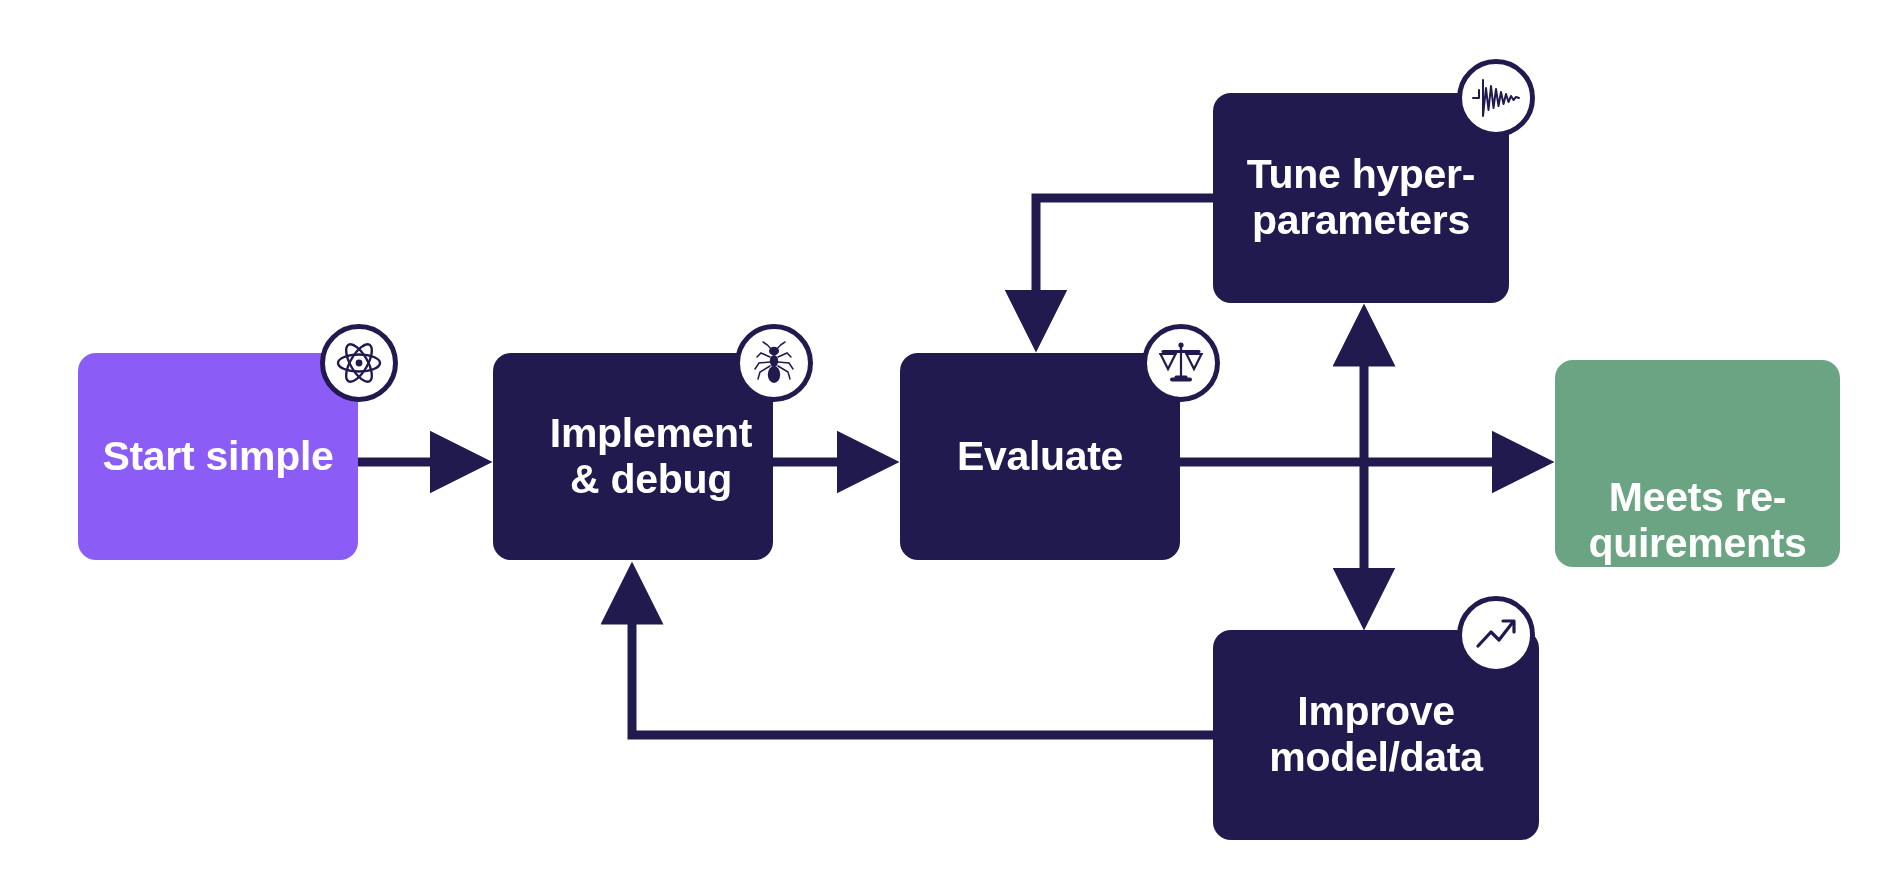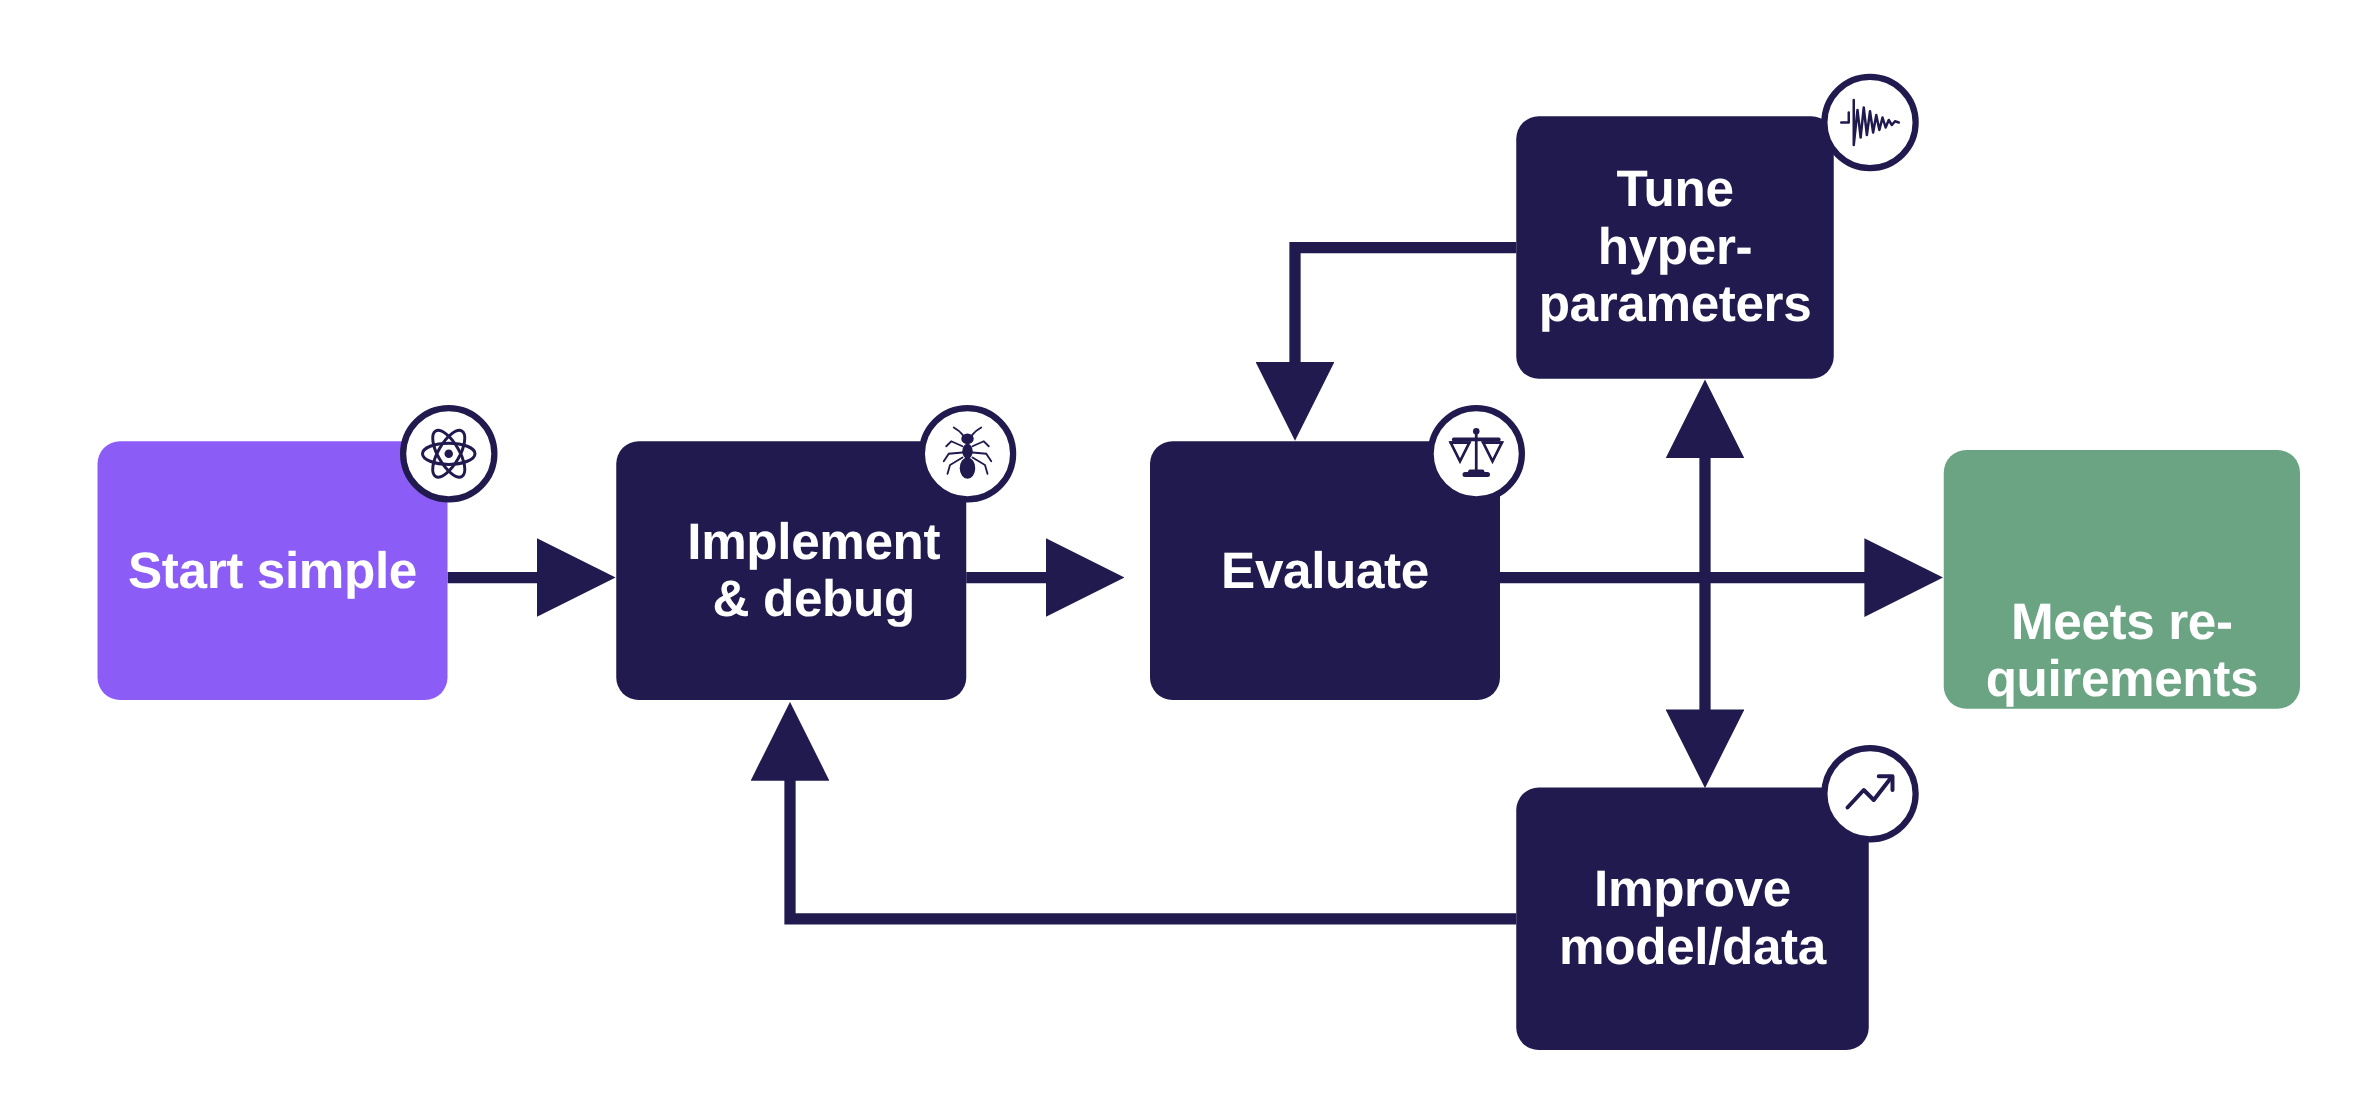--- a/index.html
+++ b/index.html
@@ -120,21 +120,21 @@
       <path d="M18 17 L9 13 L5 17" fill="none"></path>
       <path d="M18 22 L7 23 L3 29" fill="none"></path>
       <path d="M18 26 L8 32 L6 39" fill="none"></path>
 
       <path d="M26 17 L35 13 L39 17" fill="none"></path>
       <path d="M26 22 L37 23 L41 29" fill="none"></path>
       <path d="M26 26 L36 32 L38 39" fill="none"></path>
     </svg>
   </div>
 
-  <div class="node" style="left:900px; top:353px; width:280px; height:207px; background:#211A4E;margin-left:20px;">
+  <div class="node" style="left:900px; top:353px; width:280px; height:207px; background:#211A4E;">
     <div class="node-label">Evaluate</div>
   </div>
   <div class="badge" style="left:1142px; top:324px;">
     <svg width="48" height="48" viewBox="0 0 48 48" fill="none" stroke="#211A4E" stroke-width="2.2" stroke-linecap="round">
       <circle cx="24" cy="6" r="2.6" fill="#211A4E" stroke="none"></circle>
       <line x1="24" y1="8.6" x2="24" y2="38"></line>
       <line x1="6" y1="12.5" x2="42" y2="12.5" stroke-width="3"></line>
 
       <line x1="11" y1="12.5" x2="11" y2="15"></line>
       <path d="M3.5 15 L11 30 L18.5 15 Z"></path>
@@ -142,34 +142,34 @@
 
       <line x1="37" y1="12.5" x2="37" y2="15"></line>
       <path d="M29.5 15 L37 30 L44.5 15 Z"></path>
       <line x1="29.5" y1="15" x2="44.5" y2="15"></line>
 
       <path d="M15 40.5 L33 40.5" stroke-width="4"></path>
       <path d="M19 38 L29 38" stroke-width="3"></path>
     </svg>
   </div>
 
-  <div class="node" style="left:1213px; top:93px; width:254px; height:210px; background:#211A4E;">
+  <div class="node" style="left:1213px; top:93px; width:296px; height:210px; background:#211A4E;">
     <div class="node-label">Tune hyper-
 parameters</div>
   </div>
   <div class="badge" style="left:1457px; top:59px;">
     <svg width="52" height="44" viewBox="0 0 52 44" fill="none" stroke="#211A4E" stroke-width="2" stroke-linecap="round" stroke-linejoin="round">
       <path d="M3 22 L9 22 L9 14"></path>
       <path d="M13 4 L13 40 L16 12 L18.5 34 L21 10 L23.5 32
                L26 13 L28.5 30 L31 16 L33.5 28 L36 18 L38.5 26
                L41 20 L43.5 24 L46 21 L49 22"></path>
     </svg>
   </div>
 
-  <div class="node" style="left:1213px; top:630px; width:282px; height:210px; background:#211A4E;">
+  <div class="node" style="left:1213px; top:630px; width:326px; height:210px; background:#211A4E;">
     <div class="node-label">Improve
 model/data</div>
   </div>
   <div class="badge" style="left:1457px; top:596px;">
     <svg width="48" height="48" viewBox="0 0 48 48" fill="none" stroke="#211A4E" stroke-width="3.2" stroke-linecap="round" stroke-linejoin="round">
       <path d="M6 35 L19 21 L27 29 L41 11"></path>
       <path d="M31 10 L42 10 L42 21"></path>
     </svg>
   </div>
 

